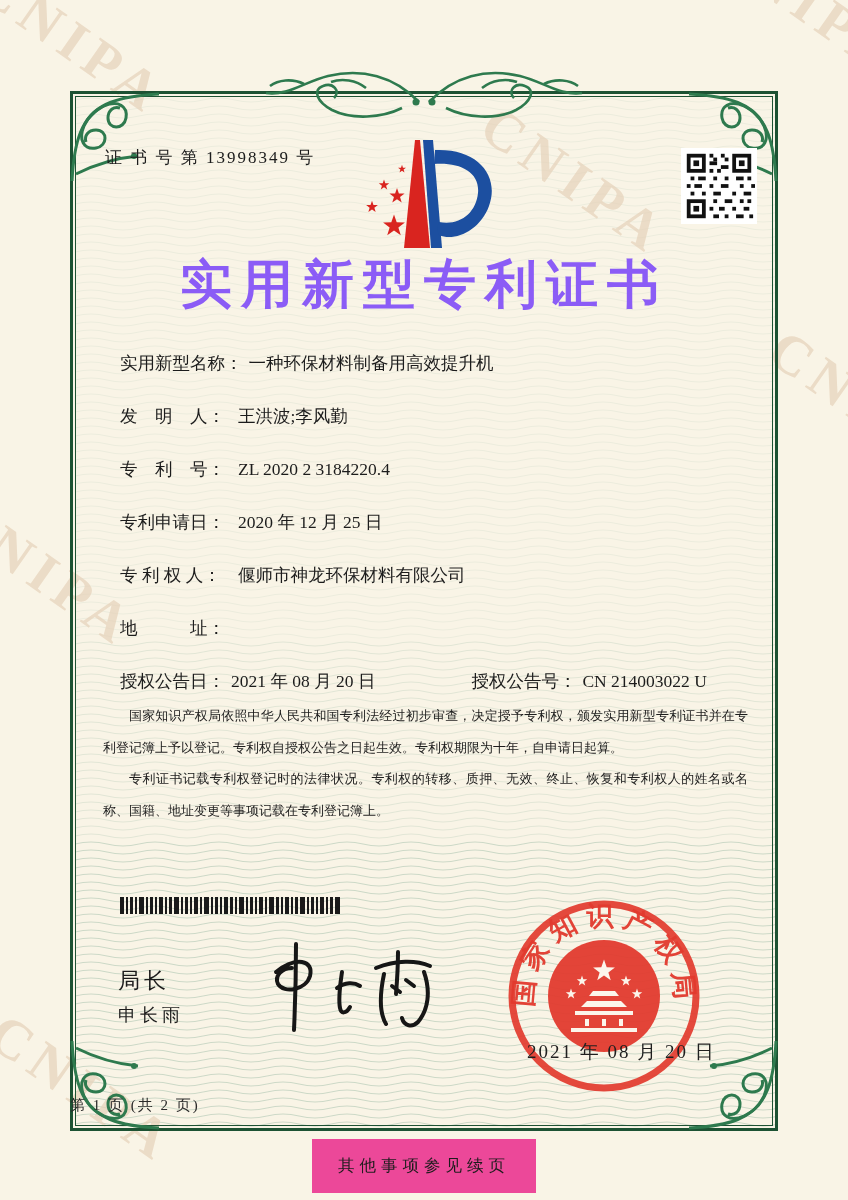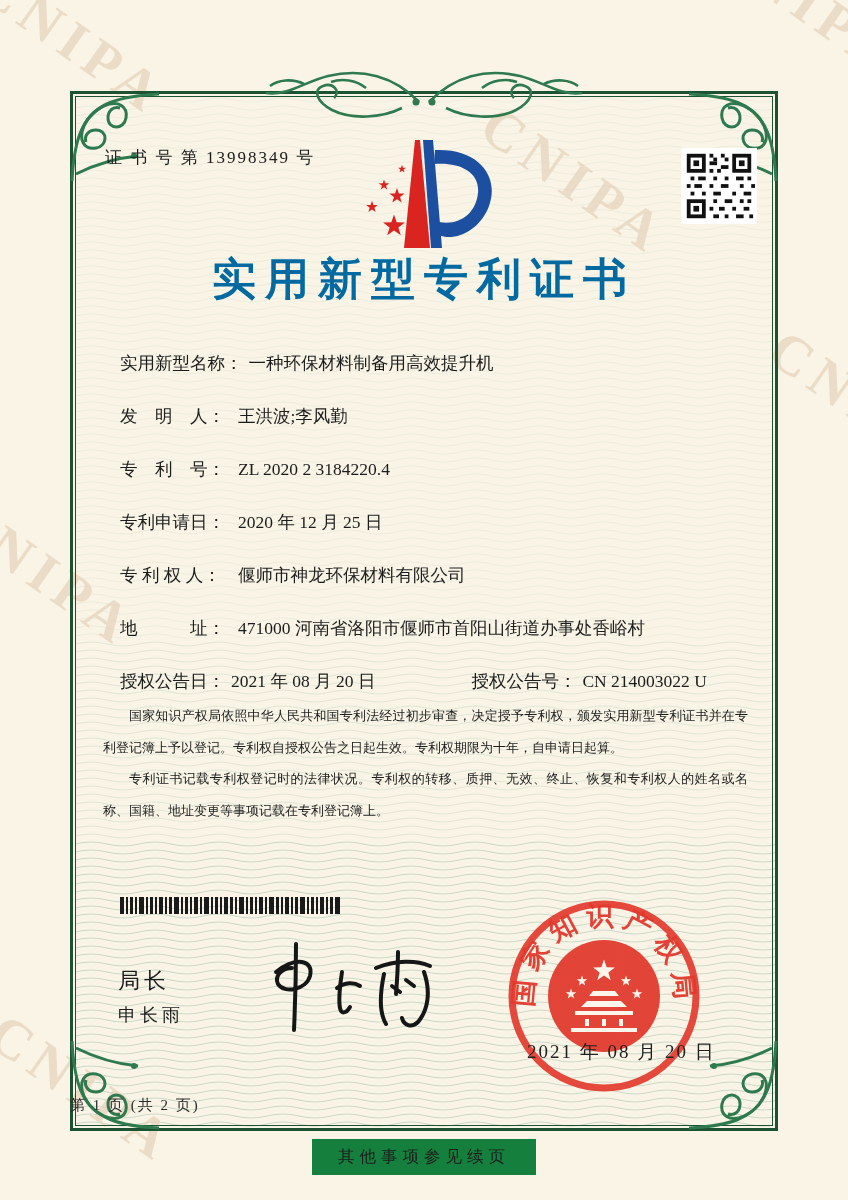--- a/index.html
+++ b/index.html
@@ -25,21 +25,21 @@
   .frame::after{
     content:""; position:absolute; inset:2px; border:1px solid #1d5233;
   }
   .ornaments{position:absolute; left:0; top:0; z-index:3; pointer-events:none;}
   
   .cert-no{position:absolute; left:105px; top:146px; z-index:4; font-size:17px; letter-spacing:2px; color:#1c1c1c;}
   .logo{position:absolute; left:348px; top:136px; z-index:4;}
   .qr{position:absolute; left:681px; top:148px; z-index:4; background:#fff; padding:2px;}
   .title{
     position:absolute; left:70px; top:250px; width:708px; z-index:4;
-    text-align:center; font-size:44px; font-weight:bold; letter-spacing:9px; color:#0369a1;
+    text-align:center; font-size:52px; font-weight:bold; letter-spacing:9px; color:#8b5cf6;
   }
   .fields{
     position:absolute; left:120px; top:350px; width:630px; z-index:4;
     display:flex; flex-direction:column; gap:26px; font-size:17.5px; line-height:27px; color:#1c1c1c;
   }
   .frow{display:flex;}
   .flabel{white-space:pre; min-width:112px;}
   .fvalue{margin-left:6px; white-space:pre;}
   .grant-right{margin-left:96px; display:flex;}
   .body-text{
@@ -55,21 +55,21 @@
   .seal-date{
     position:absolute; left:527px; top:1039px; z-index:5;
     font-size:19px; letter-spacing:2px; color:#1f1f1f; white-space:pre;
   }
   .page-info{
     position:absolute; left:70px; top:1096px; width:708px; z-index:4;
     font-size:15px; letter-spacing:2px; color:#2a2a2a;
   }
   .cont-note{
     position:absolute; left:50%; top:1139px; transform:translateX(-50%); z-index:4;
-    background:#15803d; padding:7px 26px; font-size:16.5px; letter-spacing:5px; color:#1c1c1c; white-space:nowrap;
+    background:#ec4899; padding:16px 26px; font-size:16.5px; letter-spacing:5px; color:#1c1c1c; white-space:nowrap;
   }
 </style>
 </head>
 <body>
 
 <div class="page">
 
   <div class="wm" style="left:-34px; top:8px;">CNIPA</div>
   <div class="wm" style="left:468px; top:148px;">CNIPA</div>
   <div class="wm" style="left:756px; top:372px;">CNIPA</div>
@@ -204,21 +204,20 @@
     <div class="frow">
       <span class="flabel">专利申请日：</span>
       <span class="fvalue">2020 年 12 月 25 日</span>
     </div>
     <div class="frow">
       <span class="flabel">专 利 权 人：</span>
       <span class="fvalue">偃师市神龙环保材料有限公司</span>
     </div>
     <div class="frow">
       <span class="flabel">地　　　址：</span>
-      <span class="fvalue">471000 河南省洛阳市偃师市首阳山街道办事处香峪村</span>
     </div>
     <div class="frow">
       <span>授权公告日：</span>
       <span class="fvalue">2021 年 08 月 20 日</span>
       <span class="grant-right">
         <span>授权公告号：</span>
         <span class="fvalue">CN 214003022 U</span>
       </span>
     </div>
   </div>

